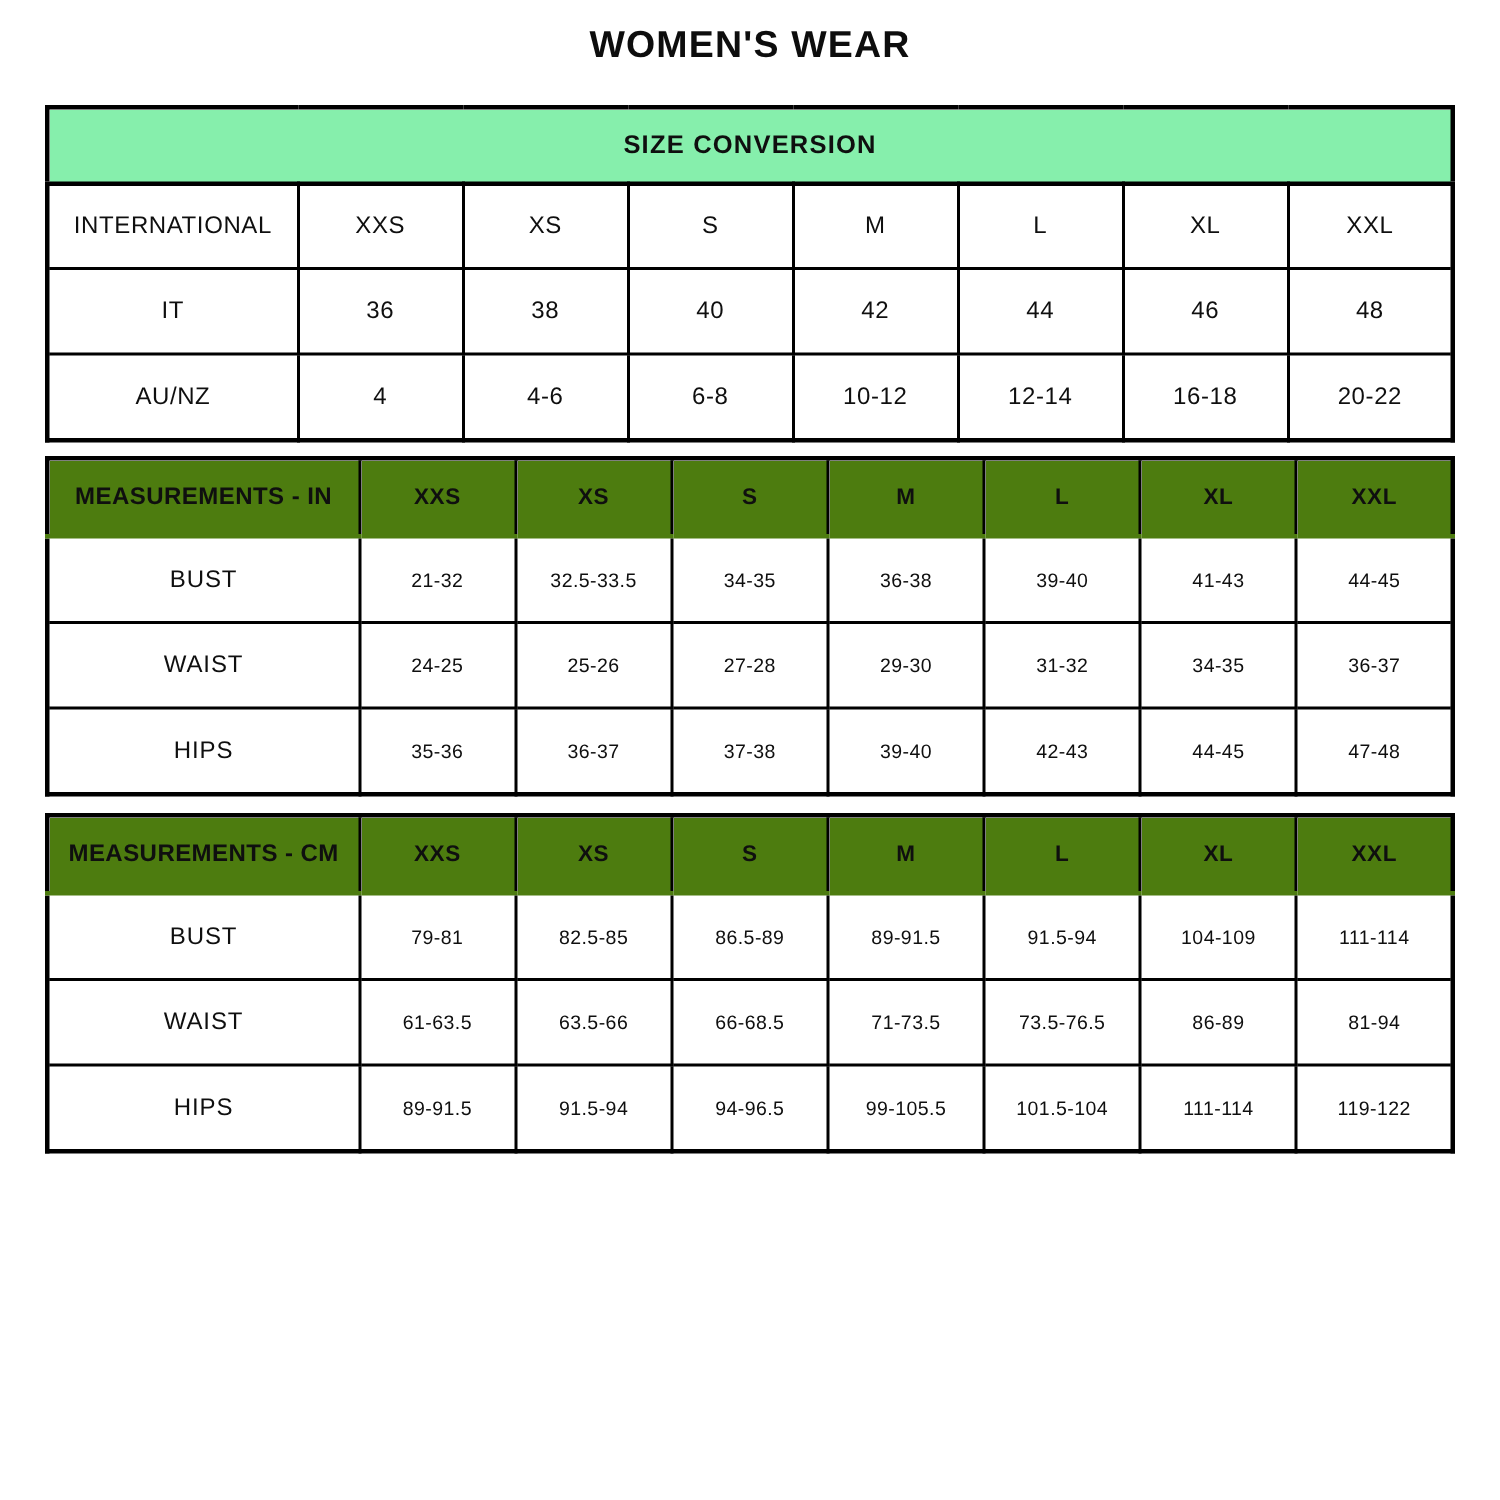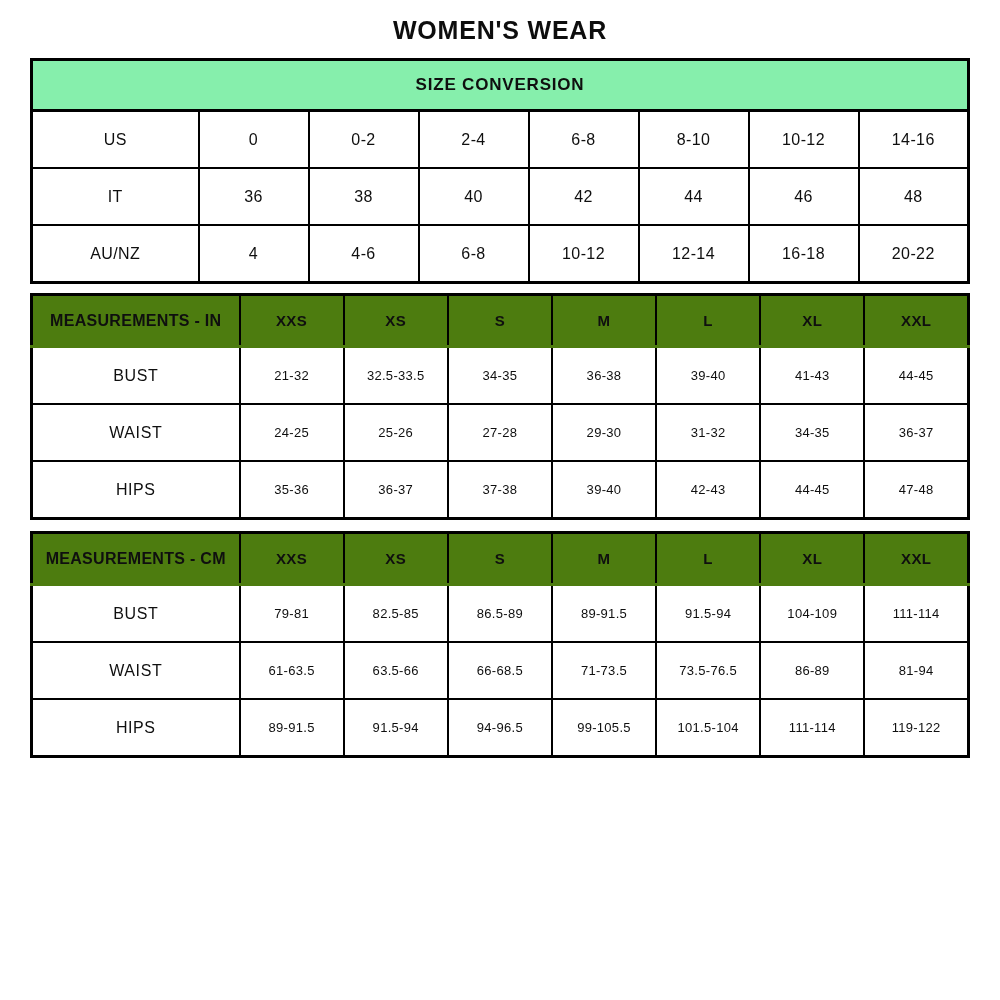--- a/index.html
+++ b/index.html
@@ -2,21 +2,21 @@
 <html><head>
 <meta charset="utf-8">
 <style>
   html,body{margin:0;padding:0;background:#ffffff;}
   .sheet{
     width:1000px;height:1000px;background:#ffffff;overflow:hidden;
     font-family:"Liberation Sans",sans-serif;color:#0f0f0f;
   }
   .page-title{
     text-align:center;font-weight:700;font-size:25px;letter-spacing:.8px;
-    padding:16px 0 13px;color:#0d0d0d;
+    padding:16px 0 25px;color:#0d0d0d;
   }
   table{
     width:940px;margin:0 auto;border-collapse:collapse;table-layout:fixed;
     border:3px solid #000;
   }
   td{
     border:2px solid #000;text-align:center;vertical-align:middle;
     padding:0;overflow:hidden;white-space:nowrap;
   }
   .t1{margin-bottom:9px;}
@@ -52,29 +52,29 @@
         <col>
         <col>
         <col>
         <col>
         <col>
       </colgroup>
       <tbody>
         <tr>
           <td class="caption-cell" colspan="8">SIZE CONVERSION</td>
         </tr>
-        <tr class="data-row">
-          <td class="rl">US</td>
-          <td class="vc">0</td>
-          <td class="vc">0-2</td>
-          <td class="vc">2-4</td>
-          <td class="vc">6-8</td>
-          <td class="vc">8-10</td>
-          <td class="vc">10-12</td>
-          <td class="vc">14-16</td>
+        <tr class="head-row">
+          <td class="ch">INTERNATIONAL</td>
+          <td class="ch">XXS</td>
+          <td class="ch">XS</td>
+          <td class="ch">S</td>
+          <td class="ch">M</td>
+          <td class="ch">L</td>
+          <td class="ch">XL</td>
+          <td class="ch">XXL</td>
         </tr>
         <tr class="data-row">
           <td class="rl">IT</td>
           <td class="vc">36</td>
           <td class="vc">38</td>
           <td class="vc">40</td>
           <td class="vc">42</td>
           <td class="vc">44</td>
           <td class="vc">46</td>
           <td class="vc">48</td>

